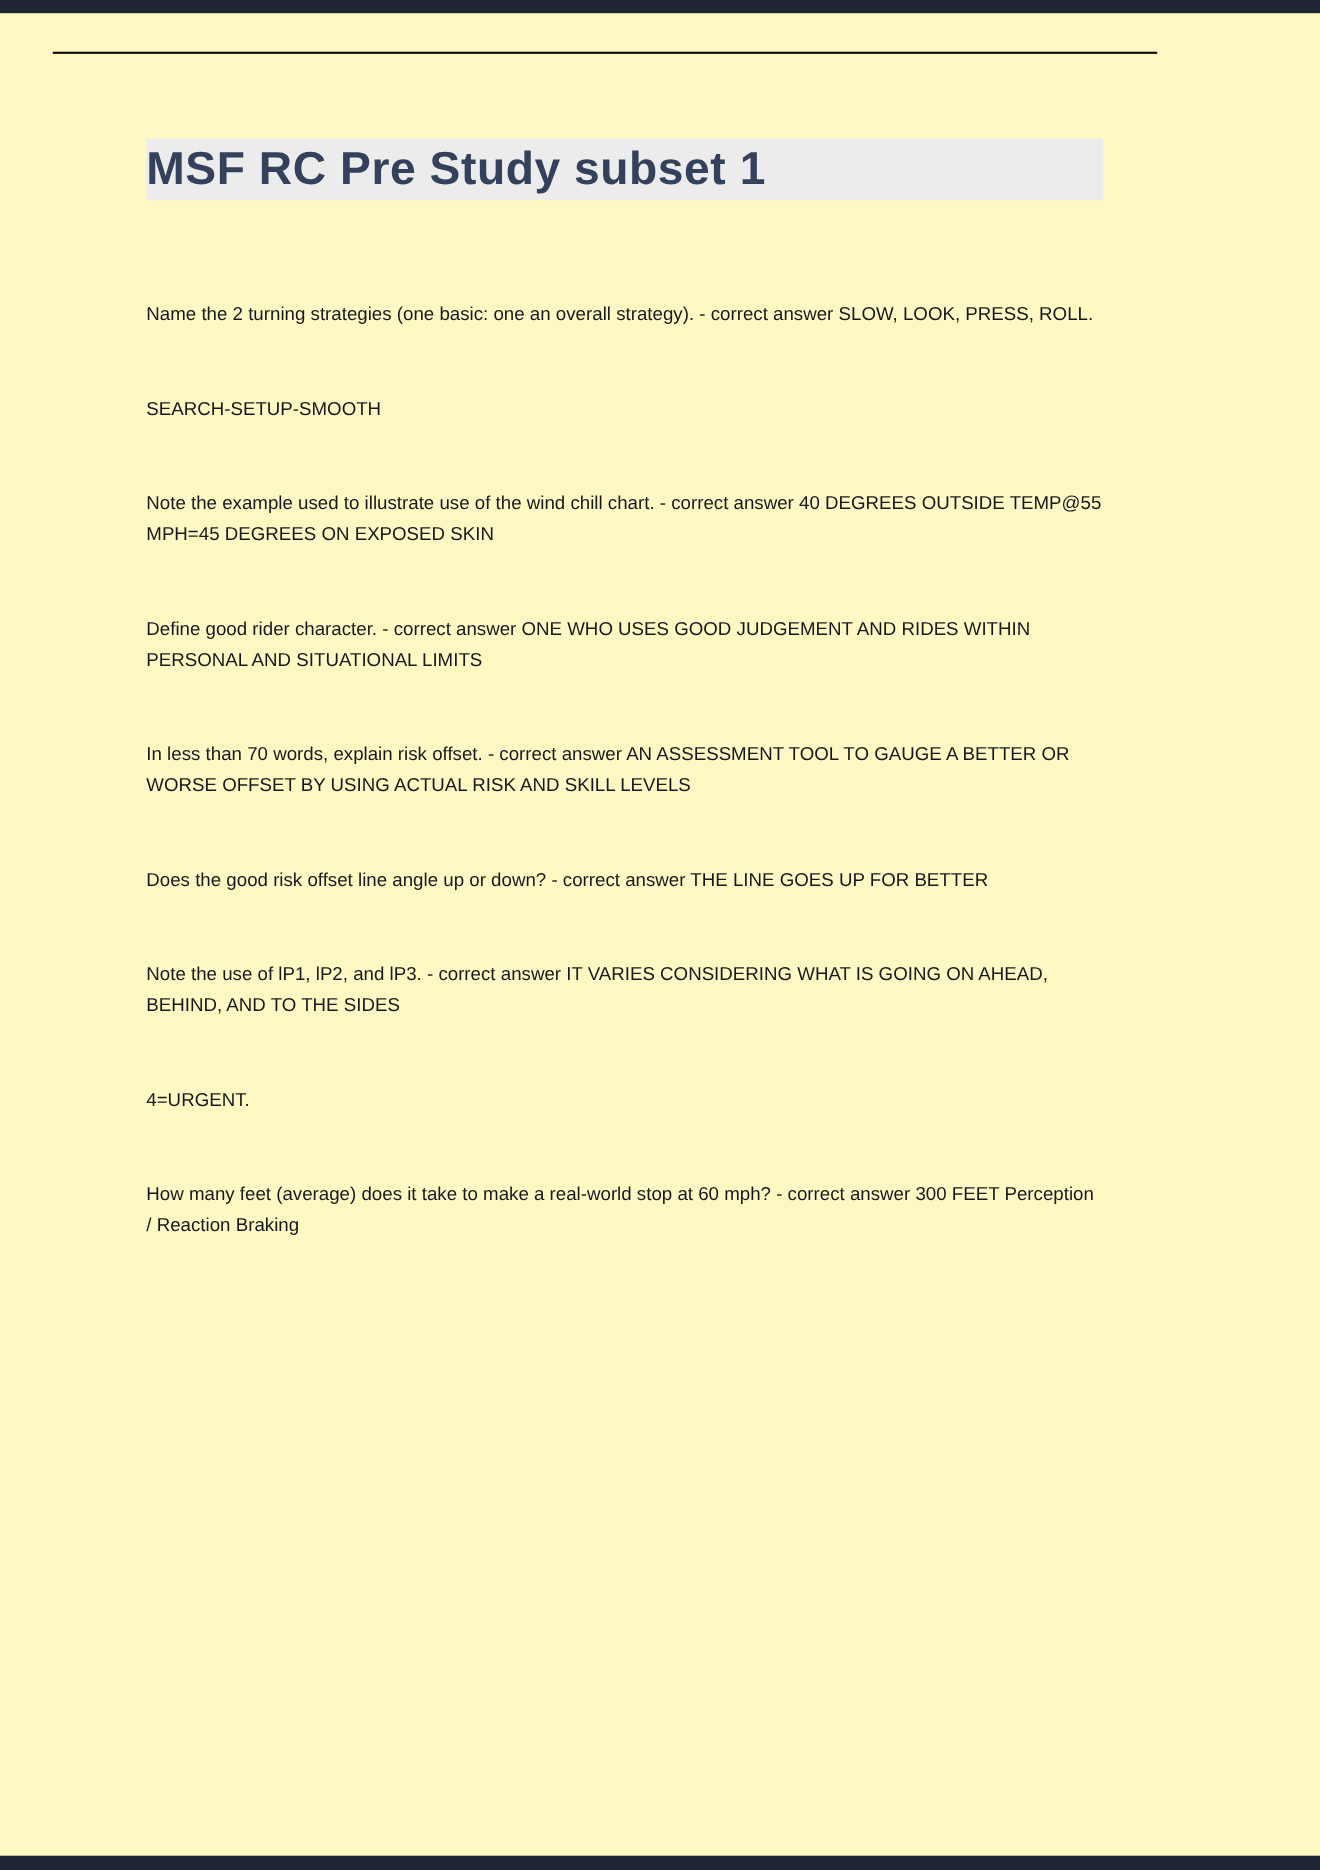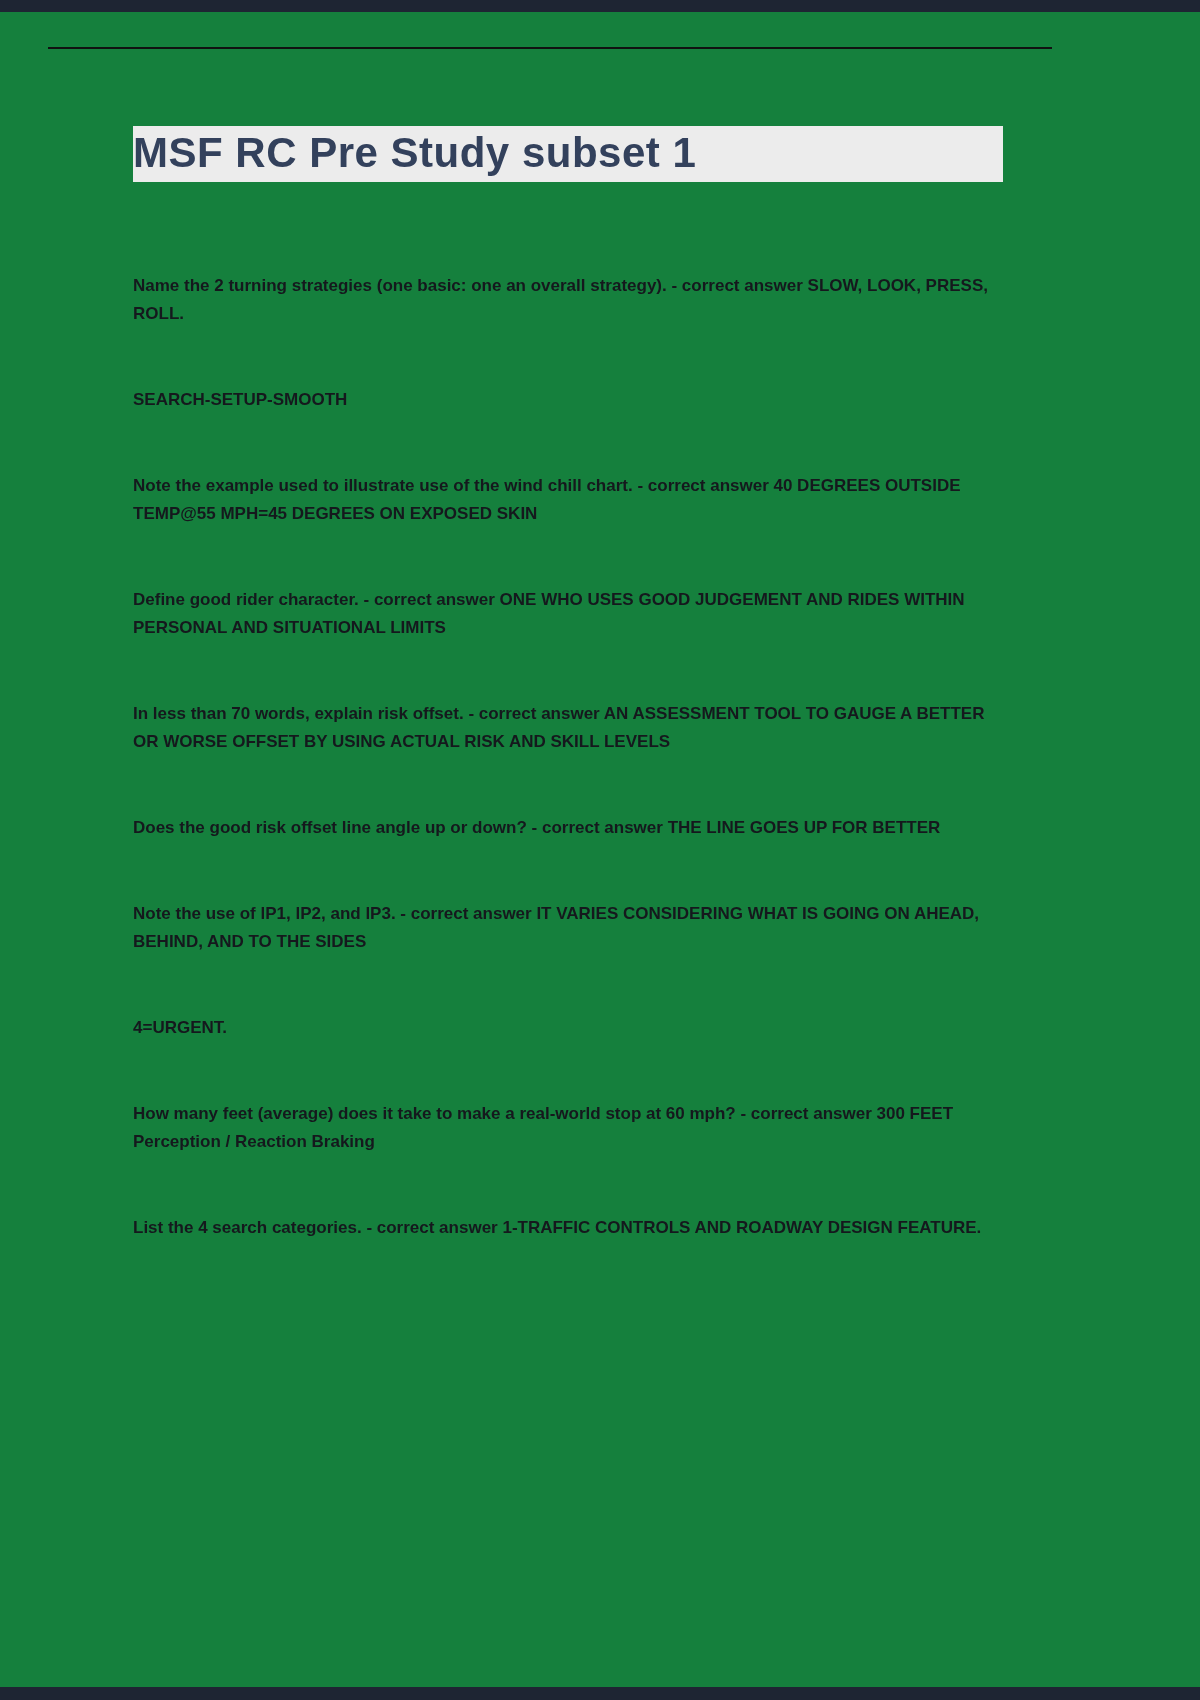--- a/index.html
+++ b/index.html
@@ -8,21 +8,21 @@
     --title-highlight: #ececec;
     --body-text: #15181d;
     --rule: #111111;
   }
   * { margin: 0; padding: 0; box-sizing: border-box; }
   html, body { background: #ffffff; }
   .page {
     position: relative;
     width: 1200px;
     height: 1700px;
-    background: #15803d;
+    background: #fef9c3;
     font-family: "Liberation Sans", "DejaVu Sans", sans-serif;
     color: var(--body-text);
     overflow: hidden;
   }
   .top-bar {
     position: absolute;
     top: 0; left: 0;
     width: 100%;
     height: 12px;
     background: var(--bar);
@@ -53,21 +53,20 @@
     font-size: 42px;
     line-height: 1.2;
     font-weight: bold;
     color: var(--title);
     background: var(--title-highlight);
     padding: 2px 4px 4px 0;
     letter-spacing: 0.5px;
   }
   .qa-block {
     margin-top: 58px;
-    font-weight: bold;
   }
   .qa-block.first {
     margin-top: 90px;
   }
   .qa-block p {
     font-size: 17px;
     line-height: 28px;
     color: var(--body-text);
   }
   .qa-block p + p {
@@ -115,21 +114,18 @@
     </div>
 
     <div class="qa-block">
       <p>4=URGENT.</p>
     </div>
 
     <div class="qa-block">
       <p>How many feet (average) does it take to make a real-world stop at 60 mph? - correct answer 300 FEET Perception / Reaction Braking</p>
     </div>
 
-    <div class="qa-block">
-      <p>List the 4 search categories. - correct answer 1-TRAFFIC CONTROLS AND ROADWAY DESIGN FEATURE.</p>
-    </div>
 
   </div>
 
   <div class="bottom-bar"></div>
 
 </div>
 
 </body></html>

